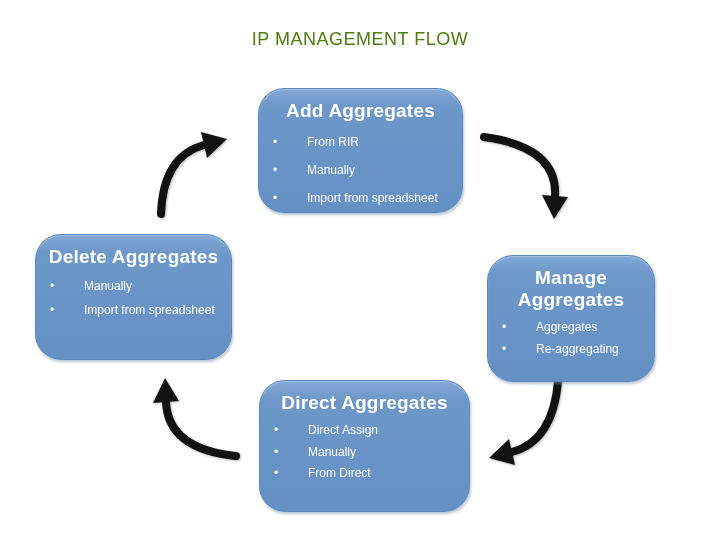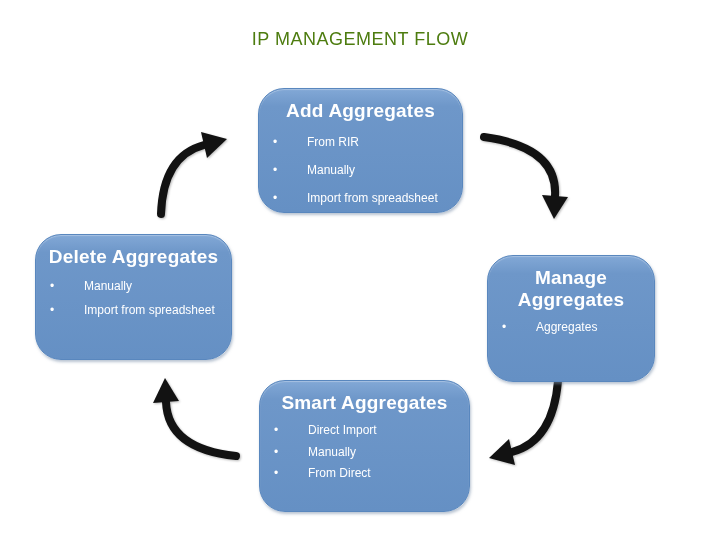--- a/index.html
+++ b/index.html
@@ -116,27 +116,28 @@
         <li>From RIR</li>
         <li>Manually</li>
         <li>Import from spreadsheet</li>
       </ul>
   </div>
 
   <div class="box box-manage">
     <h2>Manage Aggregates</h2>
     <ul>
         <li>Aggregates</li>
+        <li>Re-aggregating</li>
       </ul>
   </div>
 
   <div class="box box-assign">
-    <h2>Smart Aggregates</h2>
+    <h2>Direct Aggregates</h2>
     <ul>
-        <li>Direct Import</li>
+        <li>Direct Assign</li>
         <li>Manually</li>
         <li>From Direct</li>
       </ul>
   </div>
 
   <div class="box box-delete">
     <h2>Delete Aggregates</h2>
     <ul>
         <li>Manually</li>
         <li>Import from spreadsheet</li>

